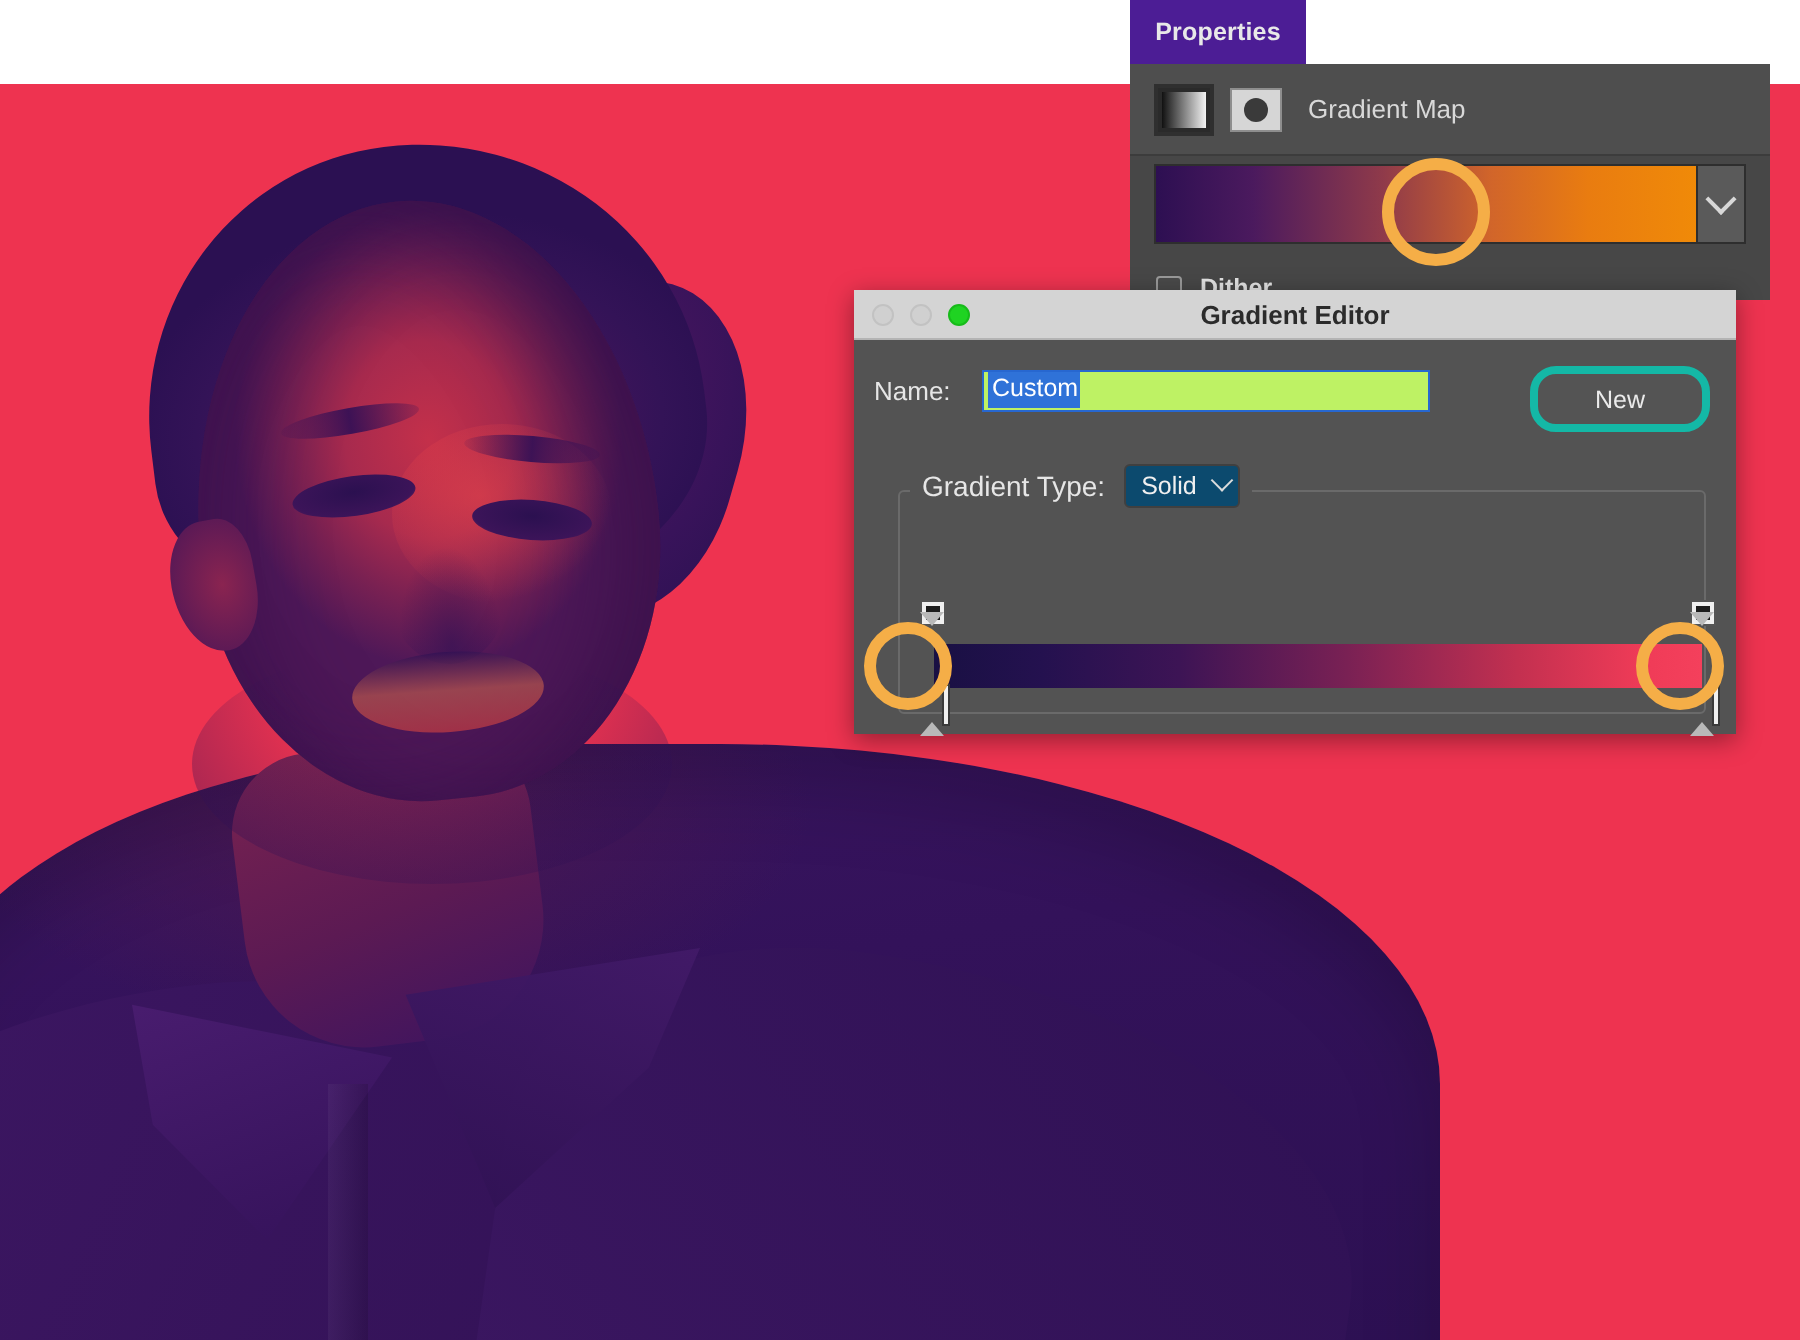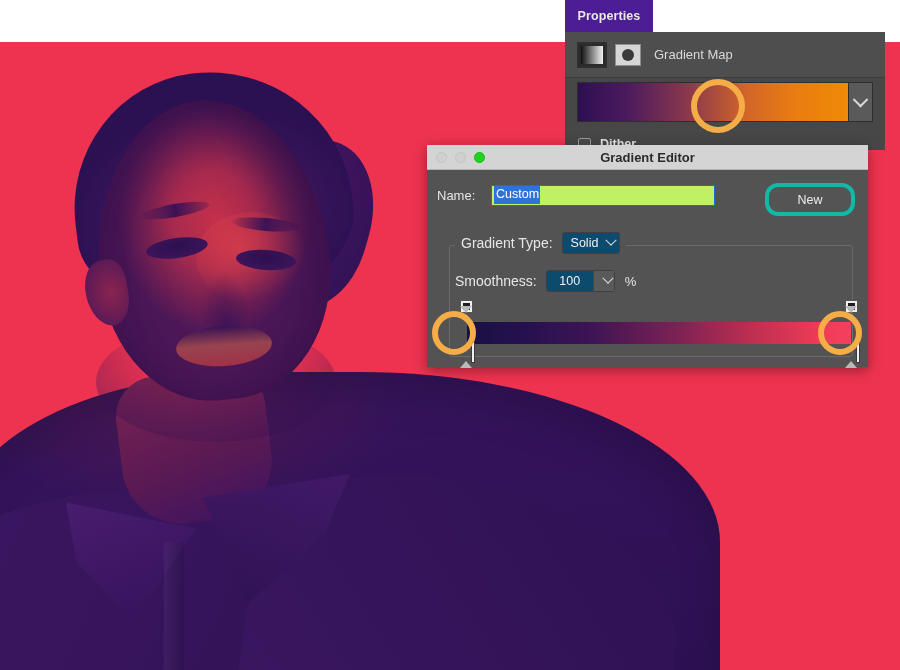--- a/index.html
+++ b/index.html
@@ -669,30 +669,20 @@
       <div class="group-box"></div>
 
       <div class="gtype-row">
         <span class="gtype-label">Gradient Type:</span>
         <div class="select">
           <span class="select-value">Solid</span>
           <span class="select-chev"></span>
         </div>
       </div>
 
-      <div class="smooth-row">
-        <span class="smooth-label">Smoothness:</span>
-        <div class="select stepper">
-          <span class="stepper-val">100</span>
-          <span class="stepper-btn">
-            <span class="select-chev"></span>
-          </span>
-        </div>
-        <span class="pct">%</span>
-      </div>
 
       <div class="ramp-area">
 
         <div class="opacity-stop" style="left:11px;">
           <span class="sq"></span>
           <span class="tri"></span>
         </div>
         <div class="opacity-stop" style="left:396px;">
           <span class="sq"></span>
           <span class="tri"></span>

